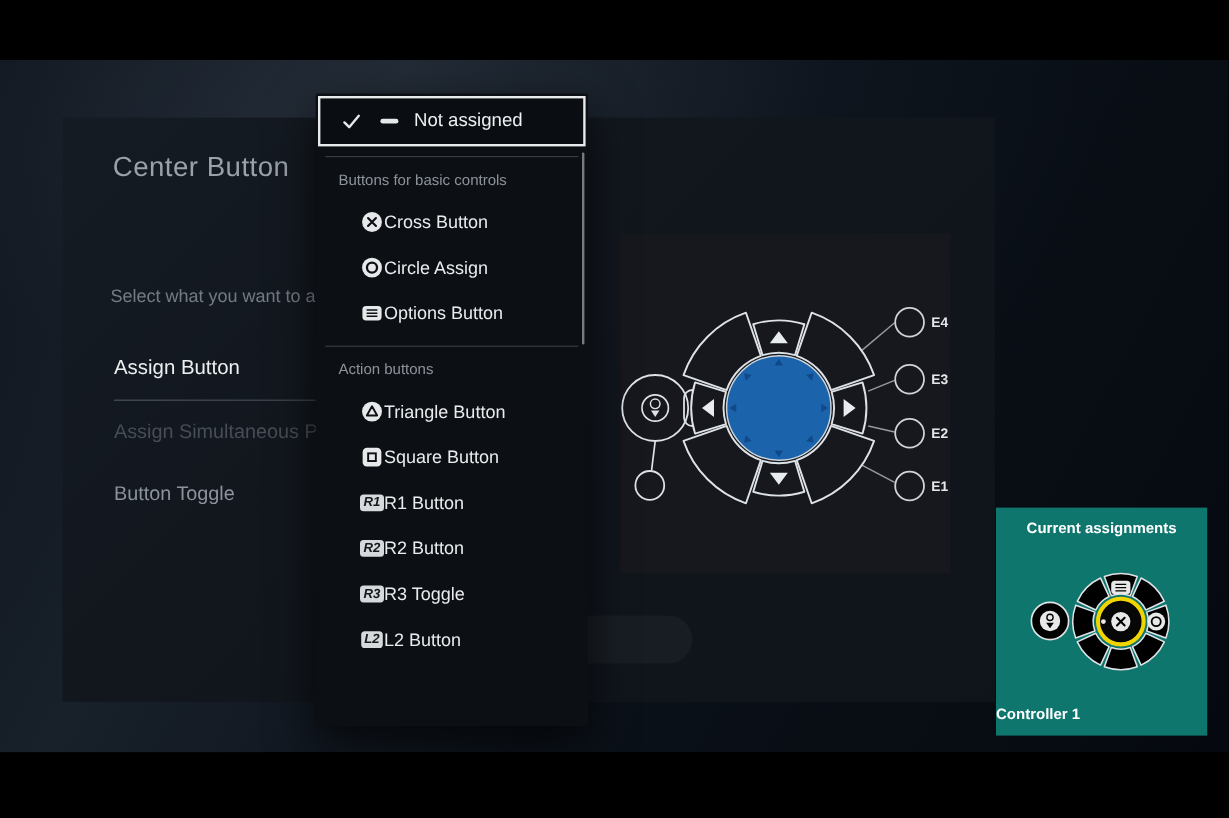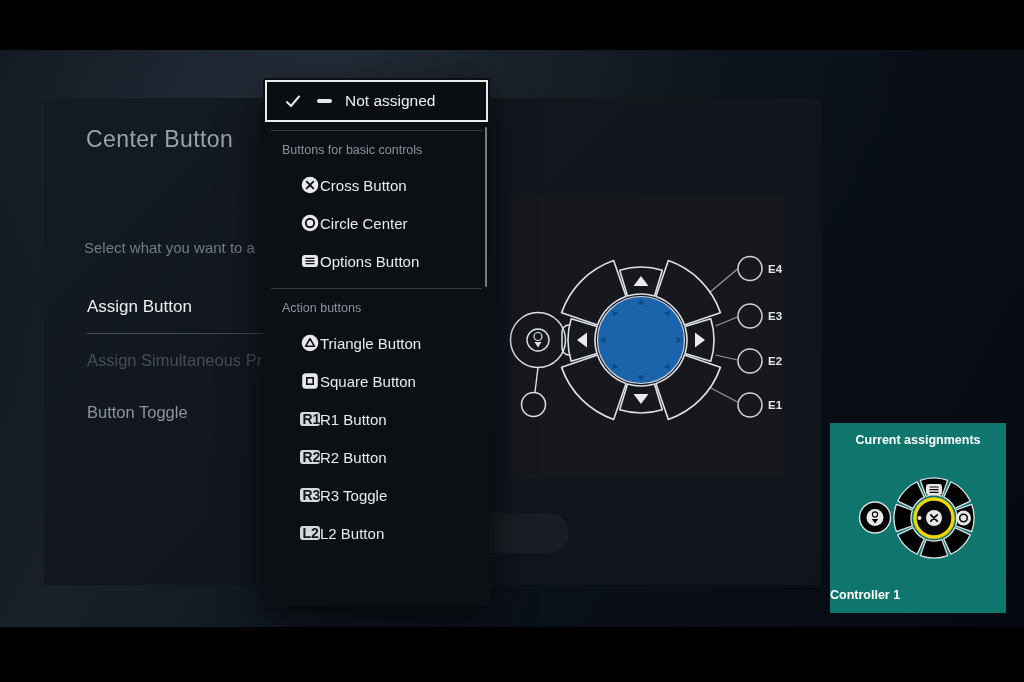--- a/index.html
+++ b/index.html
@@ -11,21 +11,21 @@
   }
   
   .bg{
     position:absolute;left:0;top:50px;width:1024px;height:577px;
     background:
       radial-gradient(ellipse 900px 500px at 28% 8%, rgba(70,80,95,.28) 0%, rgba(30,38,50,.12) 45%, rgba(0,0,0,0) 70%),
       linear-gradient(118deg,#0e141d 0%,#18202a 26%,#0c121a 55%,#05090f 100%);
   }
   
   .main-panel{
-    position:absolute;left:44px;top:98px;width:777px;height:487px;
+    position:absolute;left:52px;top:98px;width:777px;height:487px;
     background:linear-gradient(135deg,#151b23 0%,#12171e 40%,#0f141b 100%);
   }
   .page-title{position:absolute;left:42px;top:28px;font-size:23px;color:#9aa1a9;letter-spacing:.4px;}
   .page-subtitle{position:absolute;left:40px;top:141px;font-size:15px;color:#747b85;}
   .menu-item{position:absolute;left:43px;font-size:16.5px;white-space:nowrap;}
   .mi-selected{top:199px;color:#eceef0;font-size:17px;}
   .mi-underline{position:absolute;left:43px;top:235px;width:385px;height:1px;background:linear-gradient(90deg,#4a515a,#3a414a 70%,rgba(58,65,74,.3));}
   .mi-dim{top:253px;color:#474d55;}
   .mi-normal{top:305px;color:#8d939b;}
   .value-pill{
@@ -45,22 +45,22 @@
     display:flex;align-items:center;padding-left:16px;gap:11px;
   }
   .dd-selected .dd-label{font-size:15.5px;color:#eef0f2;}
   .dash-icon{display:inline-block;width:15px;height:3.5px;border-radius:2px;background:#e6e8ea;}
   .dd-section{border-top:1px solid #363c43;margin:8px 8px 0;padding-top:8px;}
   .dd-header{padding:4px 0 9px 11px;font-size:12.5px;color:#8d939b;}
   .dd-item{height:38px;display:flex;align-items:center;padding-left:29px;gap:0;cursor:default;}
   .dd-item .dd-label{font-size:15px;color:#e9ebed;white-space:nowrap;}
   .dd-icon{width:20px;display:flex;justify-content:center;align-items:center;flex:0 0 20px;}
   .badge{
-    background:#d6d9db;color:#15181c;font-size:14px;font-weight:bold;border-radius:3px;
-    padding:1.5px 2.5px;min-width:17px;text-align:right;line-height:11px;
+    background:#d6d9db;color:#15181c;font-size:11px;font-weight:bold;border-radius:3px;
+    padding:1.5px 2.5px;min-width:17px;text-align:right;line-height:11px;font-style:italic;
   }
   .dd-scrollbar{position:absolute;right:3px;top:49px;width:2px;height:160px;background:rgba(225,231,237,.5);border-radius:1px;}
   
   .assign-panel{position:absolute;left:830px;top:423px;width:176px;height:190px;background:#0f766e;}
   .assign-title{position:absolute;top:10px;width:100%;text-align:center;font-size:12.5px;font-weight:bold;color:#fff;}
   .assign-footer{position:absolute;bottom:11px;width:100%;text-align:left;font-size:12.5px;font-weight:bold;color:#fff;}
   .assign-svg{position:absolute;left:0;top:0;}
   
   .bar-top{position:absolute;left:0;top:0;width:1024px;height:50px;background:#000;}
   .bar-bottom{position:absolute;left:0;top:627px;width:1024px;height:55px;background:#000;}
@@ -212,21 +212,21 @@
             </span>
             <span class="dd-label">Cross Button</span>
           </div>
           <div class="dd-item">
             <span class="dd-icon">
               <svg width="18" height="18" viewBox="0 0 18 18">
                 <circle cx="9" cy="9" r="8.3" fill="#e6e8ea"></circle>
                 <circle cx="9" cy="9" r="4.2" fill="none" stroke="#0c0f14" stroke-width="1.9"></circle>
               </svg>
             </span>
-            <span class="dd-label">Circle Center</span>
+            <span class="dd-label">Circle Assign</span>
           </div>
           <div class="dd-item">
             <span class="dd-icon">
               <svg width="18" height="14" viewBox="0 0 18 14">
                 <rect x="1" y="1" width="16" height="12" rx="3" fill="#e6e8ea"></rect>
                 <path d="M4.5 4.4 h9 M4.5 7 h9 M4.5 9.6 h9" stroke="#0c0f14" stroke-width="1.3"></path>
               </svg>
             </span>
             <span class="dd-label">Options Button</span>
           </div>

